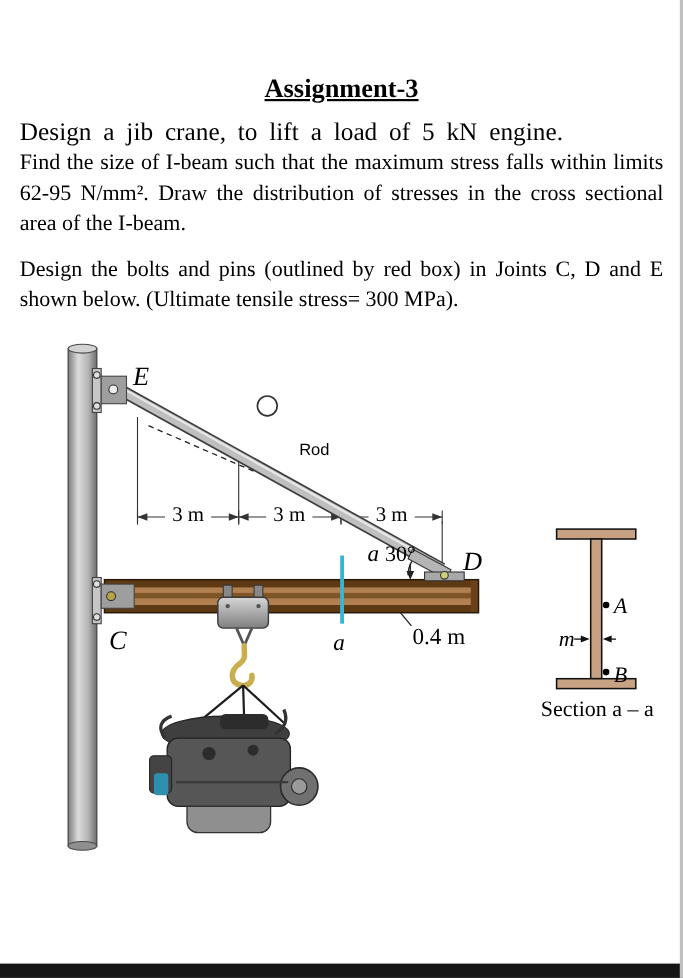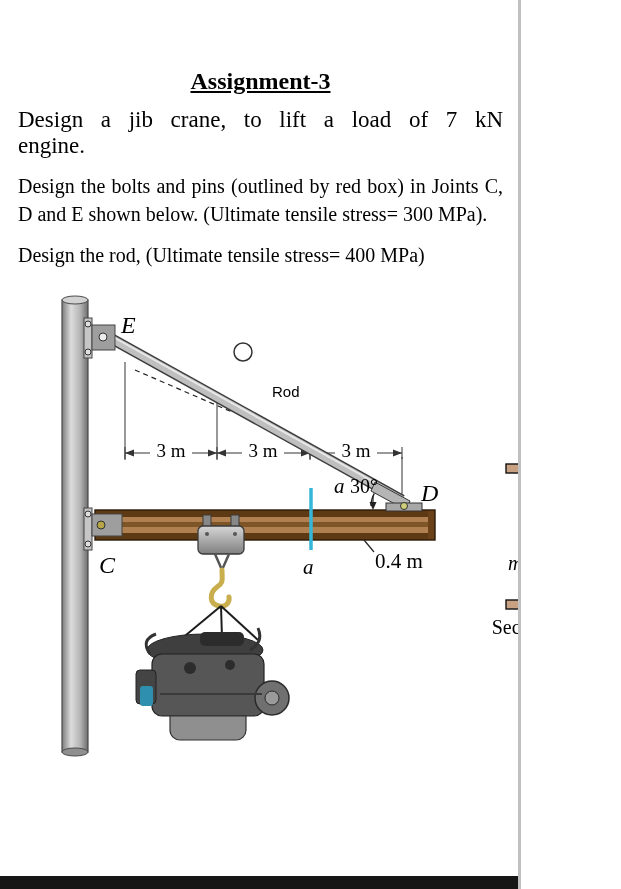--- a/index.html
+++ b/index.html
@@ -1,40 +1,40 @@
 <!DOCTYPE html>
 <html><head>
 <meta charset="utf-8">
 <style>
   html,body{margin:0;padding:0;}
   body{width:621px;height:889px;background:#ffffff;}
-  .page{position:relative;width:521px;height:889px;background:#ffffff;overflow:hidden;
+  .page{position:relative;width:621px;height:889px;background:#ffffff;overflow:hidden;
         font-family:"Liberation Serif","DejaVu Serif",serif;color:#000;}
   .content{padding:68px 18px 0 18px;}
   .title{font-size:24px;font-weight:bold;text-decoration:underline;text-align:center;margin:0 0 12px 0;}
   .lead{font-size:23px;word-spacing:5px;margin:4px 0 2px 0;text-align:justify;}
   .body-text{font-size:20px;line-height:1.38;margin:2px 0 0 0;text-align:justify;}
   .para{margin-top:14px;}
   .diagram{display:block;margin-top:12px;}
   .bottom-bar{position:absolute;left:0;bottom:0;width:621px;height:13px;background:#161616;}
   .right-edge{position:absolute;top:0;right:0;width:3px;height:889px;background:#c0c0c0;}
   
   .lbl{font-family:"Liberation Serif","DejaVu Serif",serif;fill:#000;}
   .lbl-it{font-family:"Liberation Serif","DejaVu Serif",serif;font-style:italic;fill:#000;}
   .lbl-sans{font-family:"Liberation Sans","DejaVu Sans",sans-serif;fill:#000;}
 </style>
 </head>
 <body>
 
 <div class="page">
   <div class="content">
     <h1 class="title">Assignment-3</h1>
-    <p class="lead">Design a jib crane, to lift a load of 7 kN engine.</p>
+    <p class="lead">Design a jib crane, to lift a load of 5 kN engine.</p>
+    <p class="body-text">Find the size of I-beam such that the maximum stress falls within limits 62-95 N/mm². Draw the distribution of stresses in the cross sectional area of the I-beam.</p>
     <p class="body-text para">Design the bolts and pins (outlined by red box) in Joints C, D and E shown below. (Ultimate tensile stress= 300 MPa).</p>
-    <p class="body-text para">Design the rod, (Ultimate tensile stress= 400 MPa)</p>
   </div>
 
   <svg class="diagram" width="621" height="525" viewBox="0 0 621 525">
     <defs>
       <linearGradient id="colGrad" x1="0" y1="0" x2="1" y2="0">
         <stop offset="0" stop-color="#7d7d7d"></stop>
         <stop offset="0.35" stop-color="#dcdcdc"></stop>
         <stop offset="0.7" stop-color="#b5b5b5"></stop>
         <stop offset="1" stop-color="#6d6d6d"></stop>
       </linearGradient>

